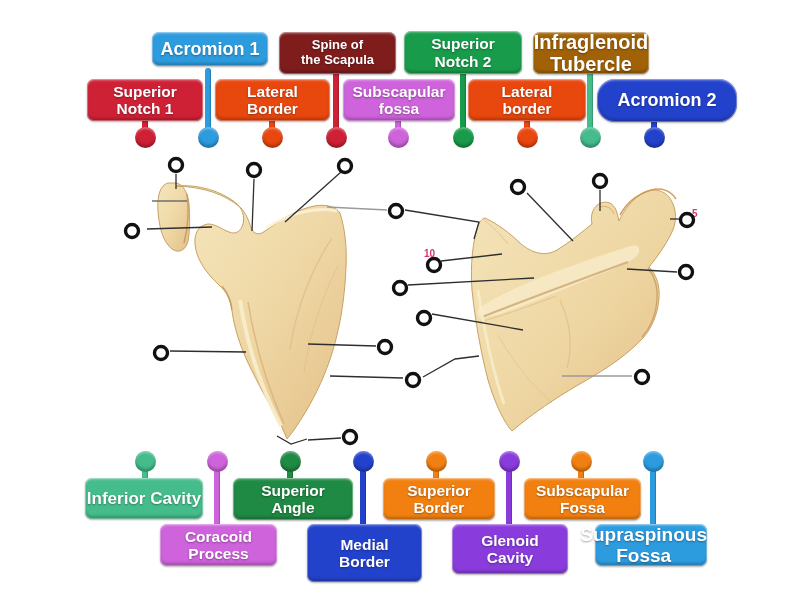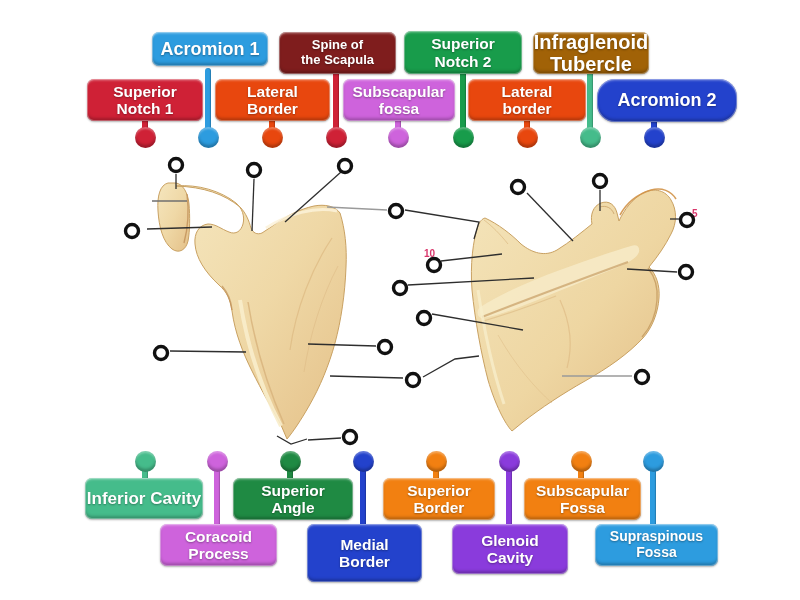--- a/index.html
+++ b/index.html
@@ -165,16 +165,16 @@
       <div class="pin-stem" style="background: rgb(35, 66, 204); left: 360px; top: 461px; height: 69px;"></div>
       <div class="pin-dot" style="background: rgb(35, 66, 204); left: 352.5px; top: 450.5px;"></div>
       <div class="chip" style="left: 307px; top: 524px; width: 115px; height: 58px; background: rgb(35, 66, 204); font-size: 15.5px;"><span>Medial
 Border</span></div>
       <div class="pin-stem" style="background: rgb(138, 59, 220); left: 506px; top: 461px; height: 69px;"></div>
       <div class="pin-dot" style="background: rgb(138, 59, 220); left: 498.5px; top: 450.5px;"></div>
       <div class="chip" style="left: 452px; top: 524px; width: 116px; height: 50px; background: rgb(138, 59, 220); font-size: 15.5px;"><span>Glenoid
 Cavity</span></div>
       <div class="pin-stem" style="background: rgb(45, 156, 223); left: 650px; top: 461px; height: 69px;"></div>
       <div class="pin-dot" style="background: rgb(45, 156, 223); left: 642.5px; top: 450.5px;"></div>
-      <div class="chip" style="left: 595px; top: 524px; width: 123px; height: 42px; background: rgb(45, 156, 223); font-size: 14px;"><span>Supraspinous
+      <div class="chip" style="left: 595px; top: 524px; width: 112px; height: 42px; background: rgb(45, 156, 223); font-size: 19px; justify-content: flex-end;"><span>Supraspinous
 Fossa</span></div>
     </div>
 </div>
 
 </body></html>

